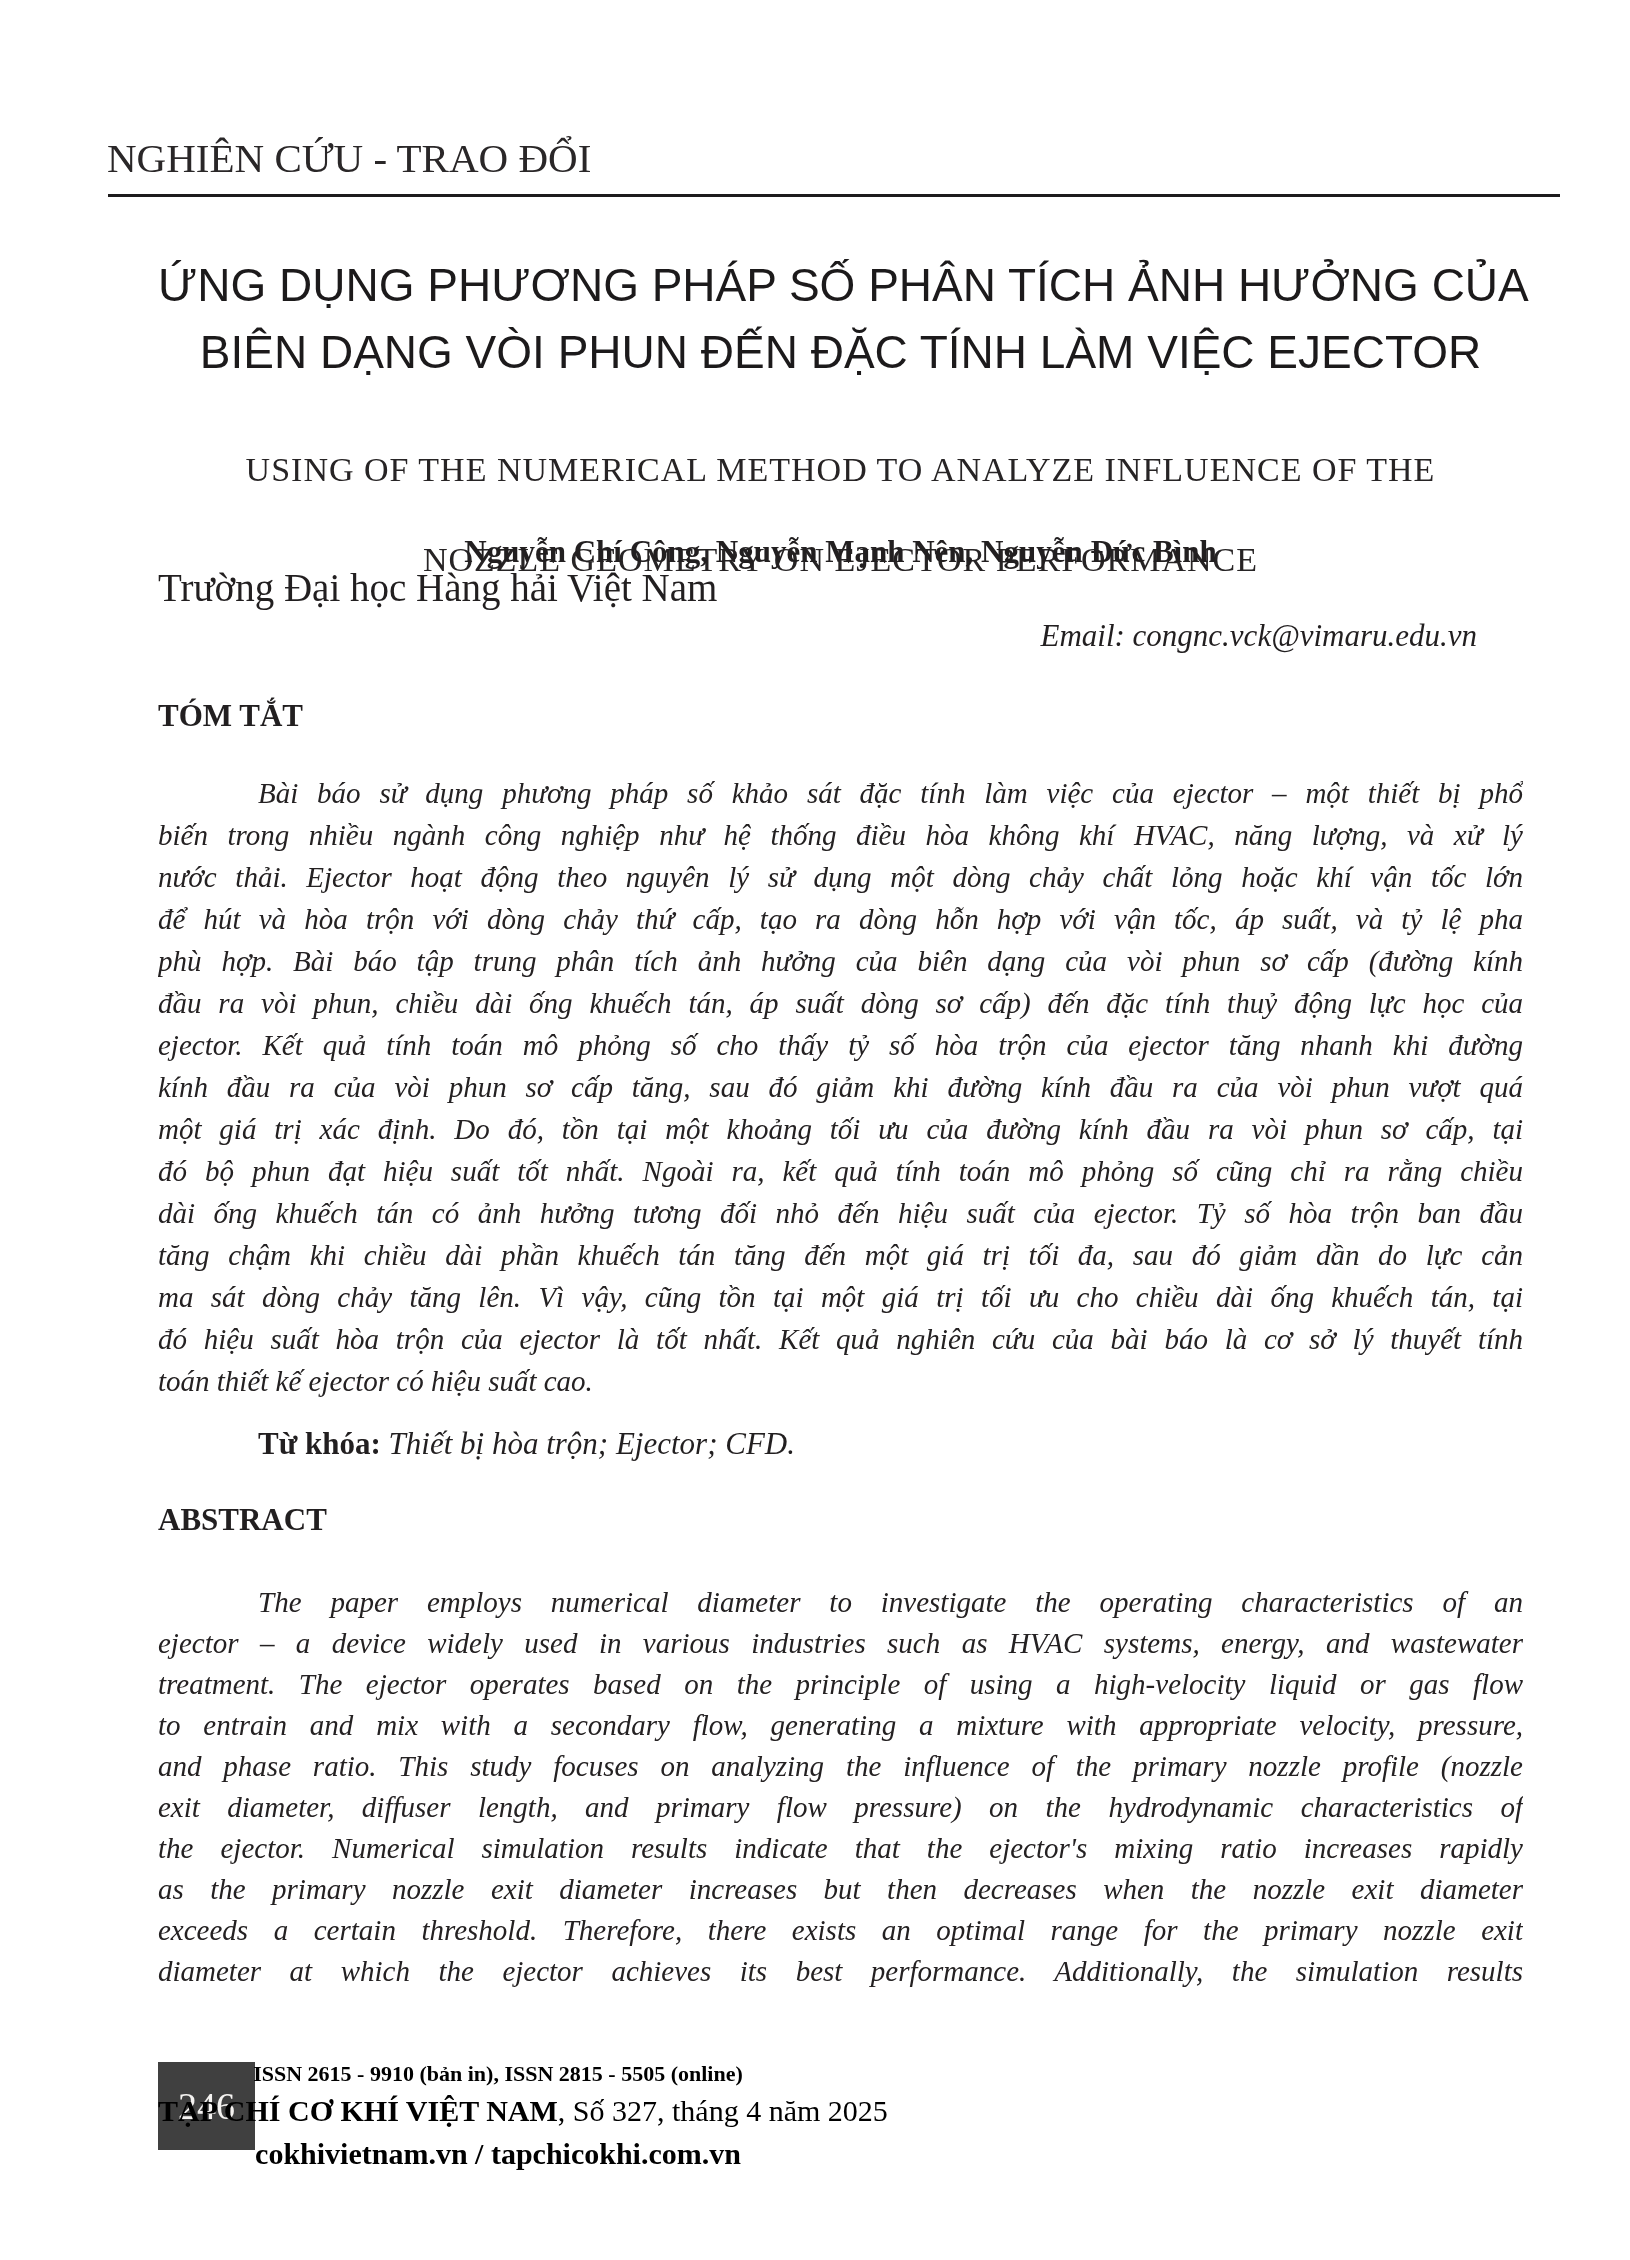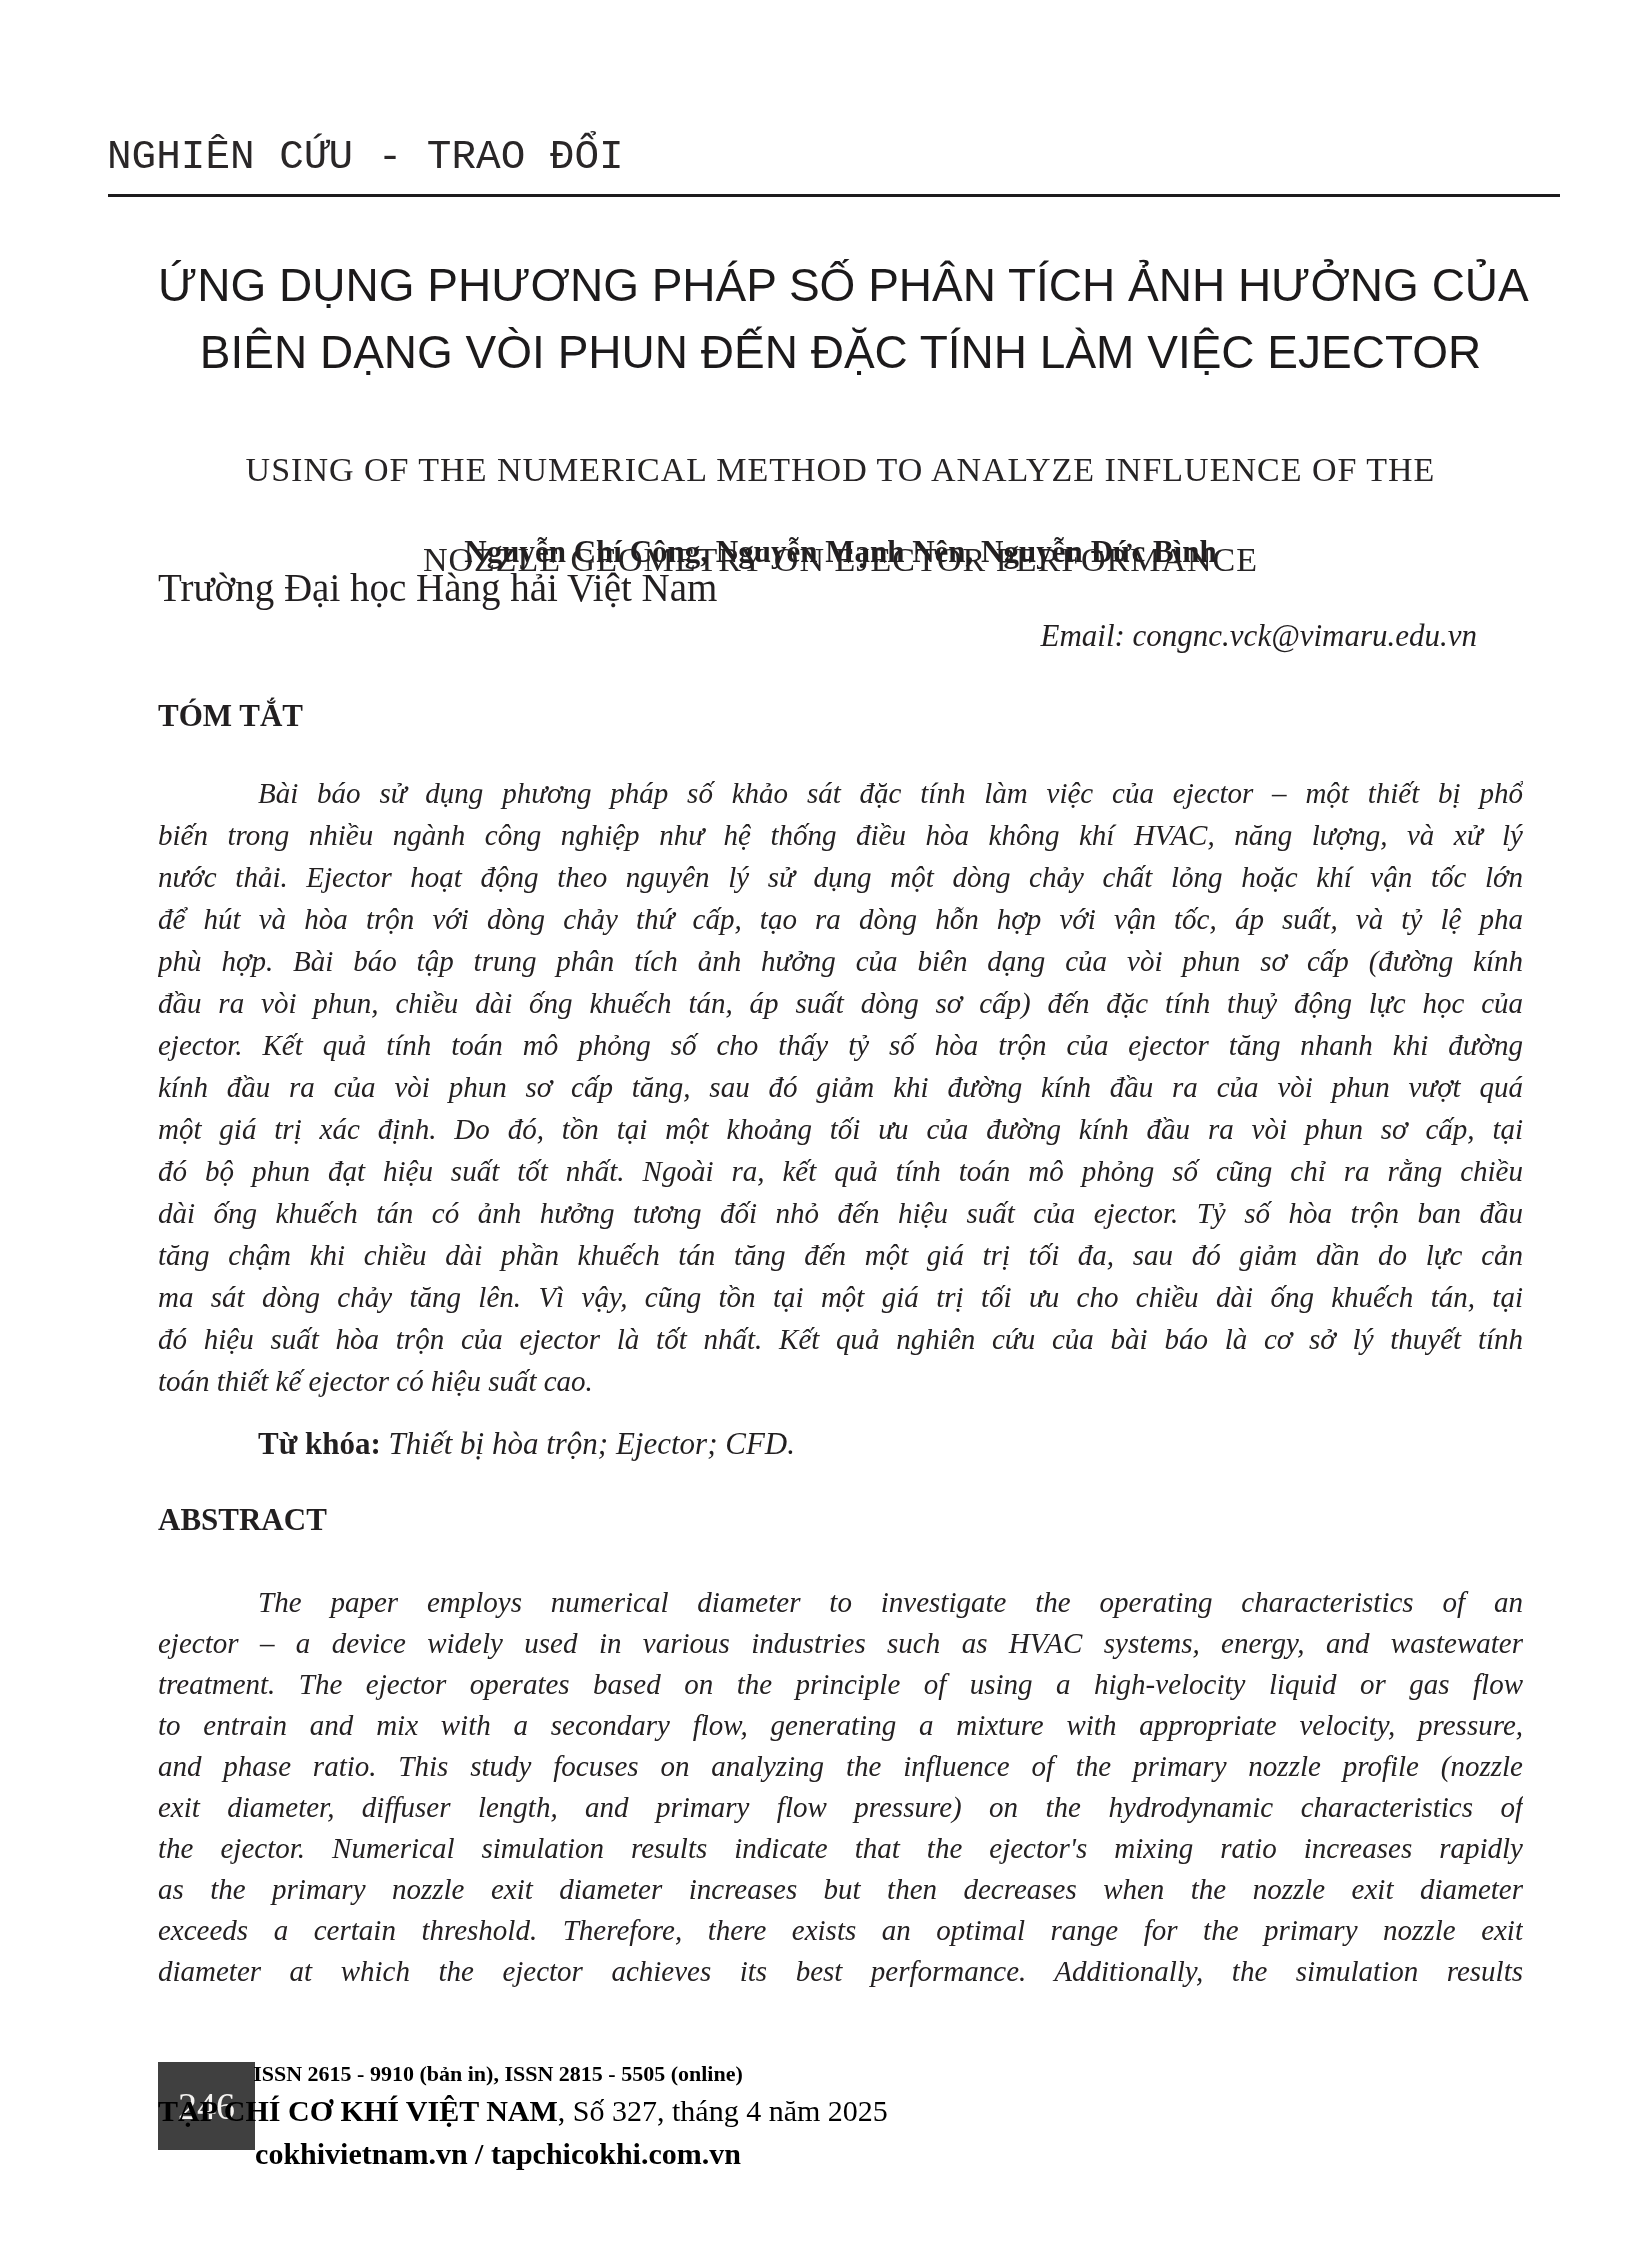--- a/index.html
+++ b/index.html
@@ -7,21 +7,21 @@
     position:relative;
     width:1630px; height:2260px;
     margin:0 auto;
     background:#ffffff;
     color:#221f20;
     font-family:"Liberation Serif", serif;
     overflow:hidden;
   }
   .section-header {
     position:absolute; left:107px; top:134px;
-    font-family:Liberation Mono, monospace;
+    font-family:Liberation Serif, serif;
     font-size:41px; letter-spacing:0px; color:#2a2728;
     white-space:nowrap;
   }
   .rule {
     position:absolute; left:108px; top:194px;
     width:1452px; height:3px; background:#1d1b1c;
   }
   .title {
     position:absolute; left:158px; top:252px; width:1365px;
     margin:0; text-align:center;

